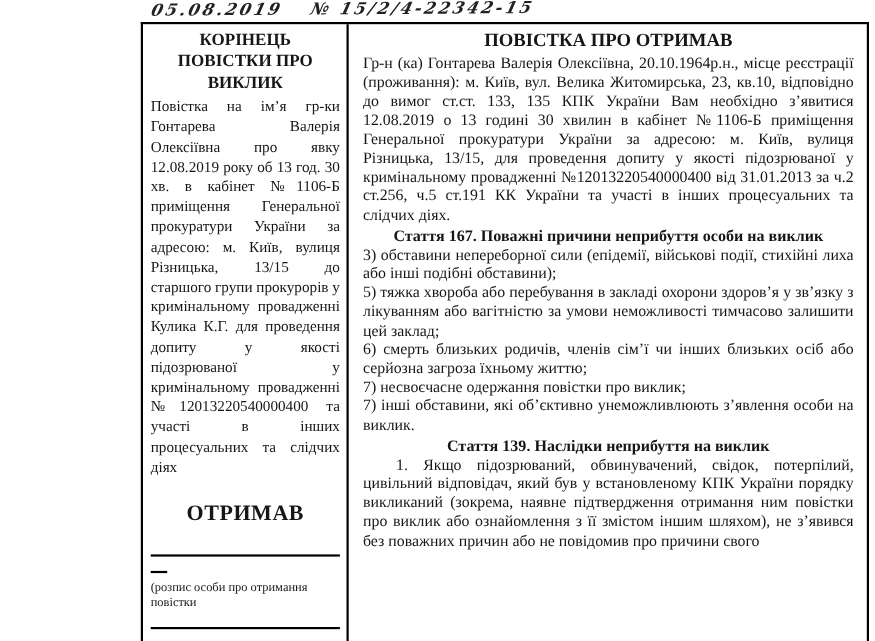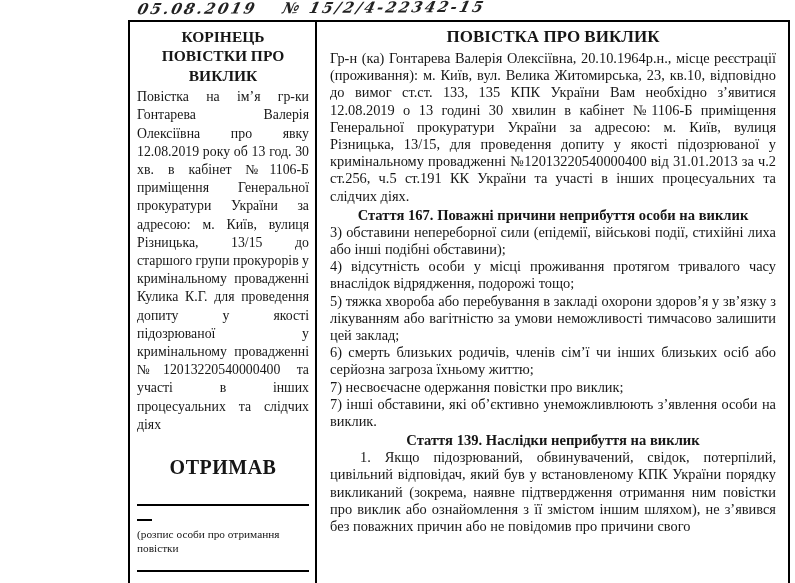--- a/index.html
+++ b/index.html
@@ -97,27 +97,26 @@
       <div class="received">ОТРИМАВ</div>
       <div class="sig-line"></div>
       <div class="sig-dash"></div>
       <div class="sig-caption">(розпис особи про отримання повістки</div>
       <div class="sig-line second"></div>
       <div class="sig-dash"></div>
 
     </div>
 
     <div class="col-right">
-      <div class="main-title">ПОВІСТКА ПРО ВИКЛИК</div>
+      <div class="main-title">ПОВІСТКА ПРО ОТРИМАВ</div>
 
       <p class="intro"><span>Гр-н (ка) </span><span class="b">Гонтарева Валерія Олексіївна,</span><span> 20.10.1964р.н., місце реєстрації (проживання): м. Київ, вул. Велика Житомирська, 23, кв.10, відповідно до вимог ст.ст. 133, 135 КПК України Вам необхідно з’явитися </span><span class="b">12.08.2019 о 13 годині 30 хвилин</span><span> в кабінет №1106-Б приміщення Генеральної прокуратури України за адресою: м. Київ, вулиця Різницька, 13/15, для проведення допиту у якості підозрюваної у кримінальному провадженні №12013220540000400 від 31.01.2013 за ч.2 ст.256, ч.5 ст.191 КК України та участі в інших процесуальних та слідчих діях.</span></p>
 
       <div class="art-heading">Стаття 167. Поважні причини неприбуття особи на виклик</div>
       <p class="law-item">3) обставини непереборної сили (епідемії, військові події, стихійні лиха або інші подібні обставини);</p>
-      <p class="law-item">4) відсутність особи у місці проживання протягом тривалого часу внаслідок відрядження, подорожі тощо;</p>
       <p class="law-item">5) тяжка хвороба або перебування в закладі охорони здоров’я у зв’язку з лікуванням або вагітністю за умови неможливості тимчасово залишити цей заклад;</p>
       <p class="law-item">6) смерть близьких родичів, членів сім’ї чи інших близьких осіб або серйозна загроза їхньому життю;</p>
       <p class="law-item">7) несвоєчасне одержання повістки про виклик;</p>
       <p class="law-item">7) інші обставини, які об’єктивно унеможливлюють з’явлення особи на виклик.</p>
 
       <div class="art-heading">Стаття 139. Наслідки неприбуття на виклик</div>
       <p class="law-para indent">1. Якщо підозрюваний, обвинувачений, свідок, потерпілий, цивільний відповідач, який був у встановленому КПК України порядку викликаний (зокрема, наявне підтвердження отримання ним повістки про виклик або ознайомлення з її змістом іншим шляхом), не з’явився без поважних причин або не повідомив про причини свого</p>
     </div>
 
   </div>

